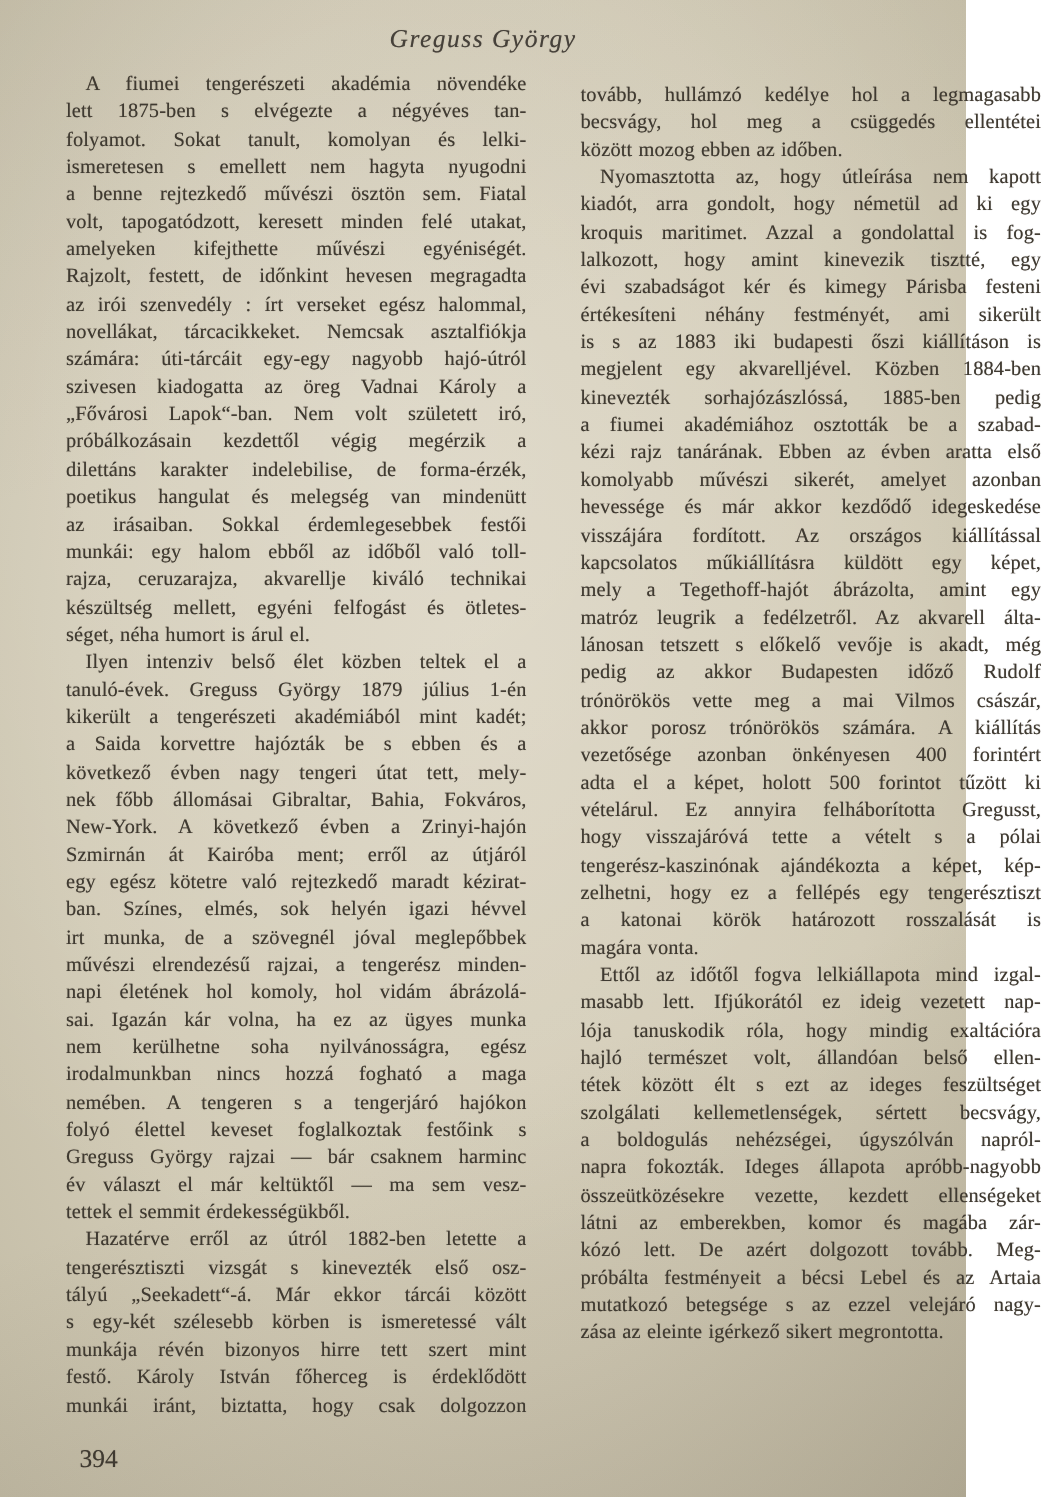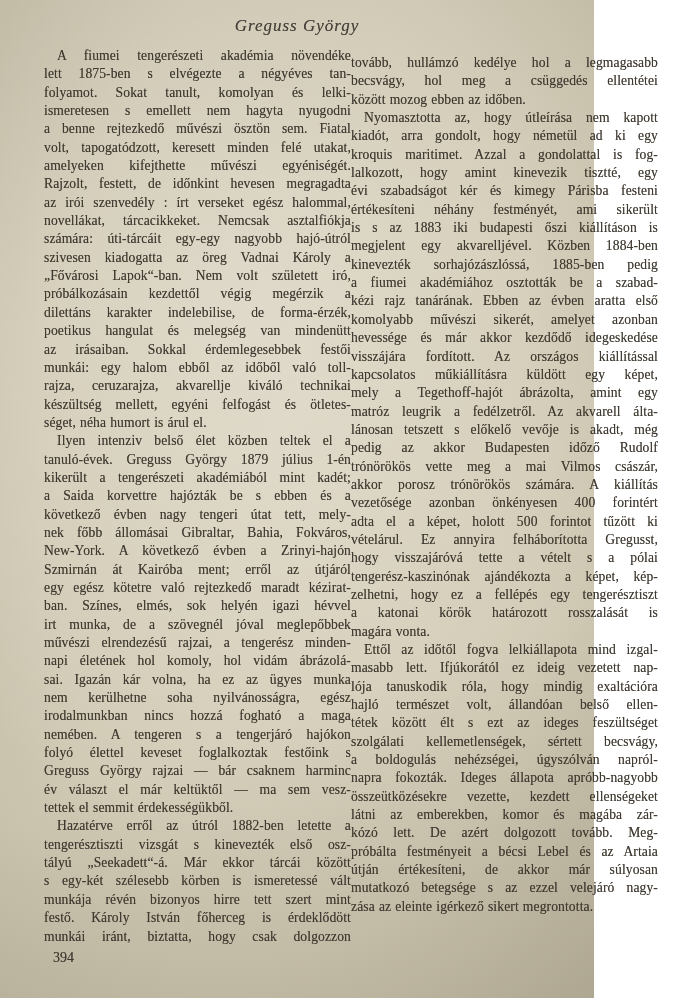--- a/index.html
+++ b/index.html
@@ -1,53 +1,53 @@
 <!DOCTYPE html>
 <html><head>
 <meta charset="utf-8">
 <style>
   html,body{margin:0;padding:0;}
   body{
     width:694px;height:998px;overflow:hidden;
     font-family:"Liberation Serif","DejaVu Serif",serif;
   }
   .page{
-    position:relative;width:594px;height:998px;
+    position:relative;width:644px;height:998px;
     background-color:#d2cbb6;
     background-image:
       radial-gradient(ellipse 120% 90% at 42% 30%, rgba(255,255,255,0.20), rgba(255,255,255,0) 62%),
       linear-gradient(160deg, rgba(120,110,85,0.08), rgba(120,110,85,0) 28%, rgba(120,110,85,0) 68%, rgba(95,85,65,0.20)),
       radial-gradient(ellipse at 50% 45%, #dad3c0 0%, #d2cbb6 60%, #c2bba5 100%);
     color:#3f3a31;
   }
   .header{
     position:absolute;top:16px;left:0;width:100%;
     text-align:center;font-style:italic;font-size:17px;
     letter-spacing:1px;color:#46413a;
     text-shadow:0 0 0.5px rgba(60,50,40,0.5);
   }
   .columns{
     position:absolute;top:47px;left:44px;
     display:flex;gap:0;
   }
   .col{width:307px;}
-  .col.right{padding-top:7px;}
+  .col.right{padding-top:7px;margin-left:36px;}
   .line{
     font-size:13.6px;line-height:18.35px;height:18.35px;
     text-align:justify;text-align-last:justify;
     word-spacing:0.6px;letter-spacing:0.1px;
     color:#3f3a31;
     text-shadow:0 0 0.5px rgba(60,50,40,0.55);
     overflow:hidden;white-space:nowrap;
   }
   .line.end{text-align-last:left;}
   .line.indent{text-indent:13px;}
   .pagenum{
-    font-size:14px;line-height:18.35px;
-    padding-left:9px;margin-top:3px;
+    font-size:17px;line-height:18.35px;
+    padding-left:9px;margin-top:18px;
     color:#3f3a31;
     text-shadow:0 0 0.5px rgba(60,50,40,0.55);
   }
 </style>
 </head>
 <body>
 
 <div class="page">
   <div class="header">Greguss György</div>
   <div class="columns">
@@ -141,18 +141,17 @@
         <div class="line">lója tanuskodik róla, hogy mindig exaltációra</div>
         <div class="line">hajló természet volt, állandóan belső ellen-</div>
         <div class="line">tétek között élt s ezt az ideges feszültséget</div>
         <div class="line">szolgálati kellemetlenségek, sértett becsvágy,</div>
         <div class="line">a boldogulás nehézségei, úgyszólván napról-</div>
         <div class="line">napra fokozták. Ideges állapota apróbb-nagyobb</div>
         <div class="line">összeütközésekre vezette, kezdett ellenségeket</div>
         <div class="line">látni az emberekben, komor és magába zár-</div>
         <div class="line">kózó lett. De azért dolgozott tovább. Meg-</div>
         <div class="line">próbálta festményeit a bécsi Lebel és az Artaia</div>
-        <div class="line">útján értékesíteni, de akkor már súlyosan</div>
         <div class="line">mutatkozó betegsége s az ezzel velejáró nagy-</div>
         <div class="line end">zása az eleinte igérkező sikert megrontotta.</div>
       </div>
   </div>
 </div>
 
 </body></html>

